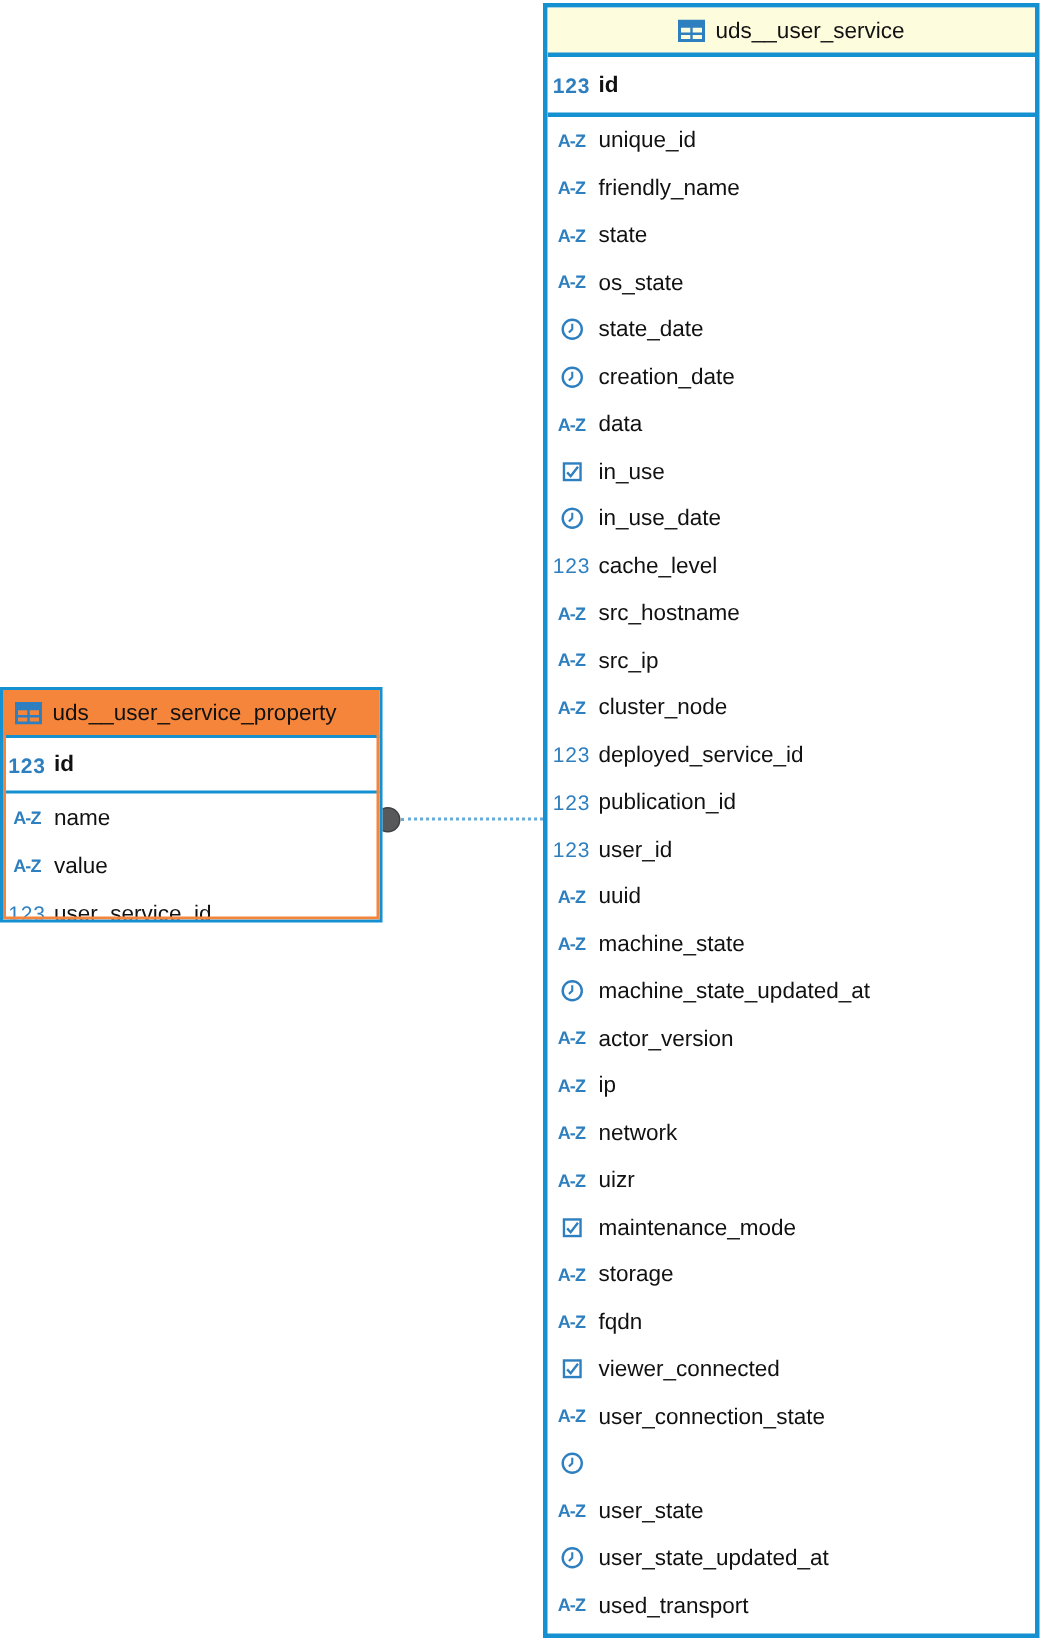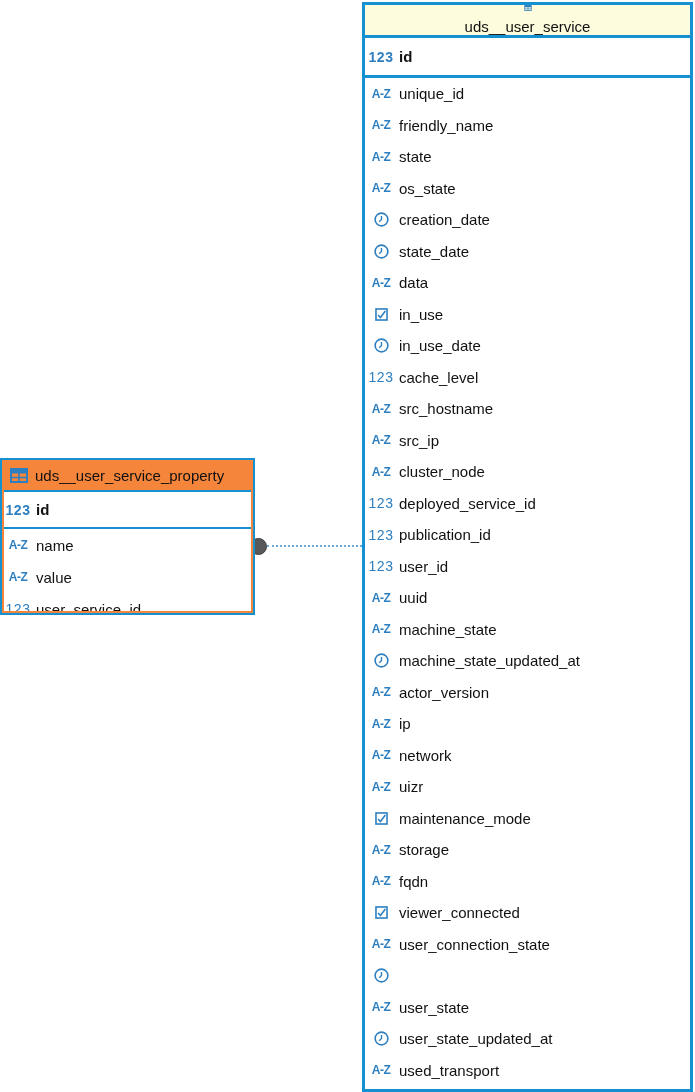--- a/index.html
+++ b/index.html
@@ -37,21 +37,21 @@
     display: flex;
     align-items: center;
     gap: 7px;
     height: 33px;
     box-sizing: border-box;
     padding: 0 6px;
     border-bottom: 3px solid var(--blue);
     font-size: 15px;
     white-space: nowrap;
   }
-  .entity-header.centered { justify-content: center; flex-direction: column; }
+  .entity-header.centered { justify-content: center; }
   .entity.selected .entity-header { border-bottom-width: 2px; height: 32px; padding-left: 8px; }
   .pk-section { border-bottom: 3px solid var(--blue); }
   .entity.selected .pk-section { border-bottom-width: 2px; }
   .row {
     display: flex;
     align-items: center;
     gap: 6px;
     height: 31.5px;
     padding: 0 4px;
     font-size: 15px;
@@ -195,30 +195,30 @@
           </span>
           <span class="col-label">os_state</span>
         </div>
         <div class="row">
           <span class="icon-slot">
             <svg class="ticon" viewBox="0 0 16 16">
               <circle cx="8" cy="8" r="6" fill="none" stroke="#2e7fc0" stroke-width="1.5"></circle>
               <path d="M8 4.6 L8 8 L5.9 10.1" fill="none" stroke="#2e7fc0" stroke-width="1.3"></path>
             </svg>
           </span>
+          <span class="col-label">state_date</span>
+        </div>
+        <div class="row">
+          <span class="icon-slot">
+            <svg class="ticon" viewBox="0 0 16 16">
+              <circle cx="8" cy="8" r="6" fill="none" stroke="#2e7fc0" stroke-width="1.5"></circle>
+              <path d="M8 4.6 L8 8 L5.9 10.1" fill="none" stroke="#2e7fc0" stroke-width="1.3"></path>
+            </svg>
+          </span>
           <span class="col-label">creation_date</span>
-        </div>
-        <div class="row">
-          <span class="icon-slot">
-            <svg class="ticon" viewBox="0 0 16 16">
-              <circle cx="8" cy="8" r="6" fill="none" stroke="#2e7fc0" stroke-width="1.5"></circle>
-              <path d="M8 4.6 L8 8 L5.9 10.1" fill="none" stroke="#2e7fc0" stroke-width="1.3"></path>
-            </svg>
-          </span>
-          <span class="col-label">state_date</span>
         </div>
         <div class="row">
           <span class="icon-slot">
             <span class="glyph az">A-Z</span>
           </span>
           <span class="col-label">data</span>
         </div>
         <div class="row">
           <span class="icon-slot">
             <svg class="ticon" viewBox="0 0 16 16">

